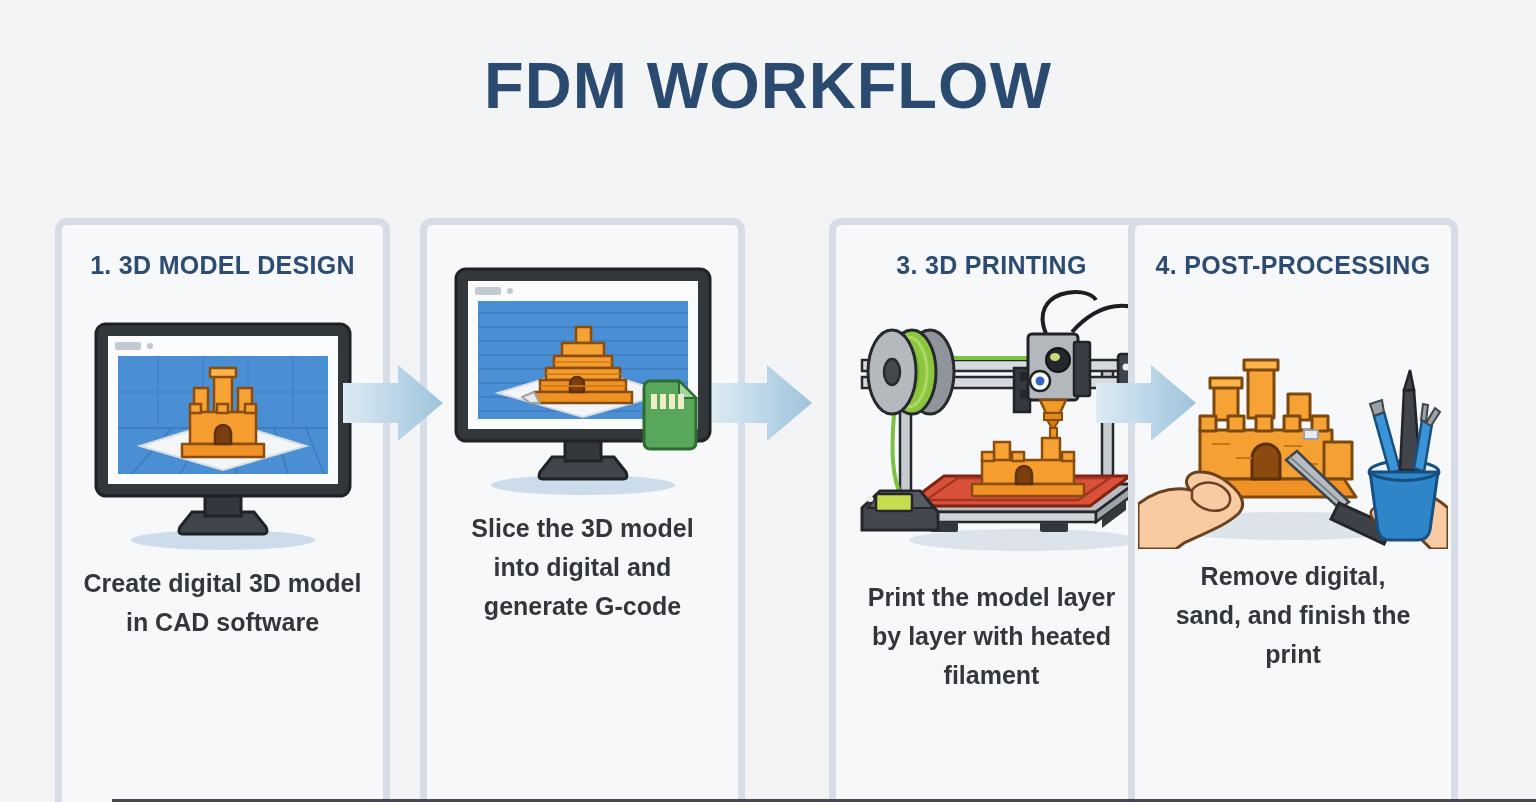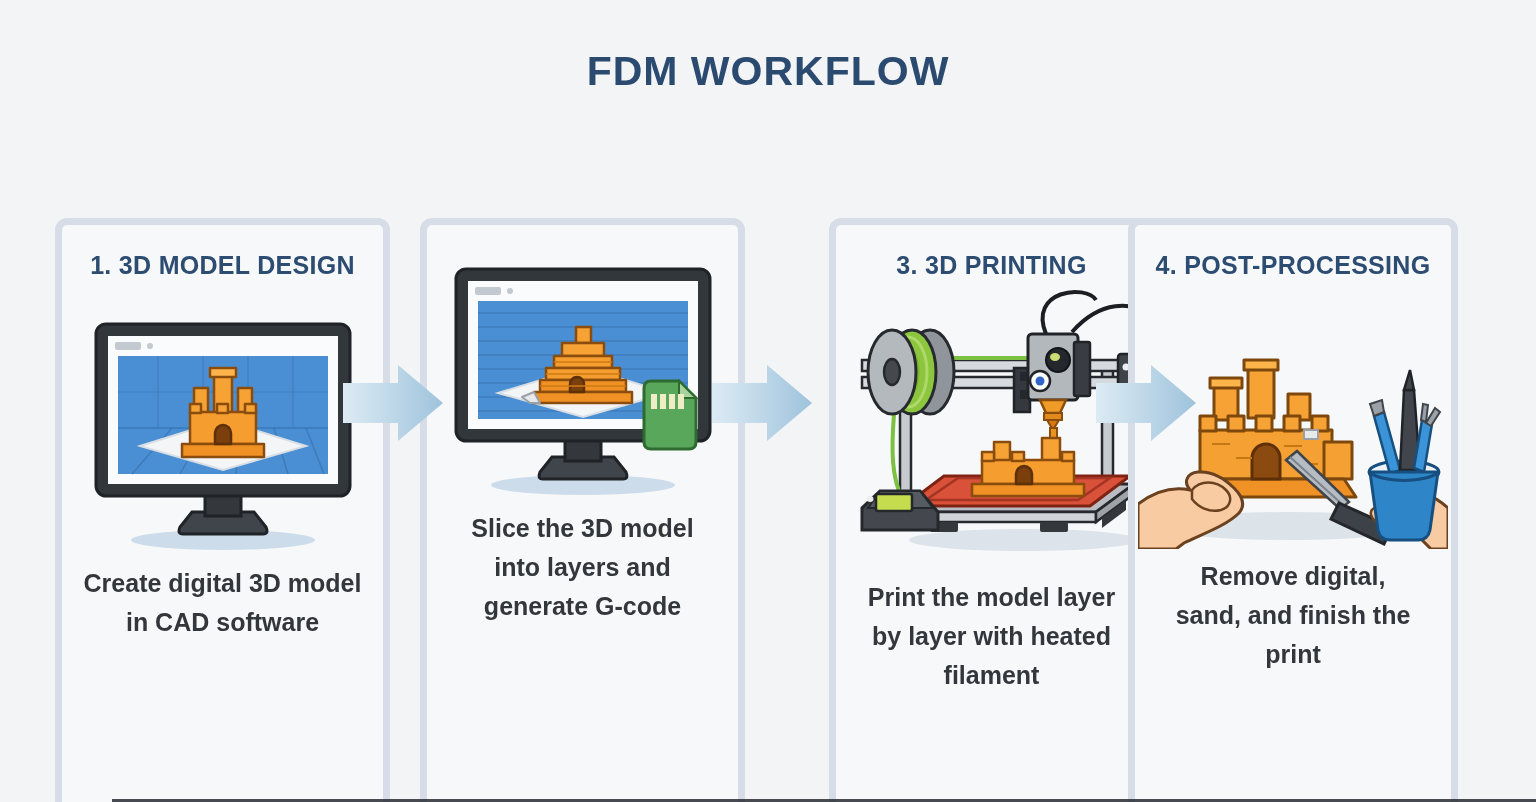--- a/index.html
+++ b/index.html
@@ -3,21 +3,21 @@
 <meta charset="utf-8">
 <style>
   html,body{margin:0;padding:0;}
   body{
     width:1536px;height:802px;position:relative;overflow:hidden;
     background:#f3f4f6;
     font-family:"Liberation Sans", sans-serif;
   }
   .page-title{
     position:absolute;top:48px;left:0;width:100%;
-    text-align:center;font-size:41px;font-weight:bold;
+    text-align:center;font-size:65px;font-weight:bold;
     color:#2b4a6f;letter-spacing:1px;margin:0;
   }
   .panel{
     position:absolute;top:218px;height:632px;box-sizing:border-box;
     background:#f7f8fa;border:7px solid #d6dde7;border-radius:12px;
     display:flex;flex-direction:column;align-items:center;
   }
   .p1{left:55px;width:335px;}
   .p2{left:420px;width:325px;}
   .p3{left:783px;width:325px;margin-left:46px;}
@@ -119,21 +119,21 @@
       <g>
         <path d="M196 127 q0-7 7-7 h28 l17 17 v44 q0 7 -7 7 h-38 q-7 0 -7 -7 z" fill="#58a75b" stroke="#2e6b31" stroke-width="3"></path>
         <polygon points="231,120 248,137 231,137" fill="#a6d49c" stroke="#2e6b31" stroke-width="2"></polygon>
         <rect x="203" y="133" width="6" height="15" fill="#f0ecc6"></rect>
         <rect x="212" y="133" width="6" height="15" fill="#f0ecc6"></rect>
         <rect x="221" y="133" width="6" height="15" fill="#f0ecc6"></rect>
         <rect x="230" y="133" width="6" height="15" fill="#f0ecc6"></rect>
       </g>
     </svg>
   </div>
-  <p class="step-desc">Slice the 3D model into layers and generate G-code</p>
+  <p class="step-desc">Slice the 3D model into digital and generate G-code</p>
 </section>
 
 <section class="panel p3">
   <h2 class="step-heading">3. 3D PRINTING</h2>
   <div class="illu">
     <svg width="315" height="292" viewBox="0 0 315 292">
       <ellipse cx="190" cy="268" rx="115" ry="11" fill="#dce3ea"></ellipse>
 
       <g>
         <rect x="66" y="96" width="11" height="152" fill="#c7cbd0" stroke="#26292e" stroke-width="2.5"></rect>

